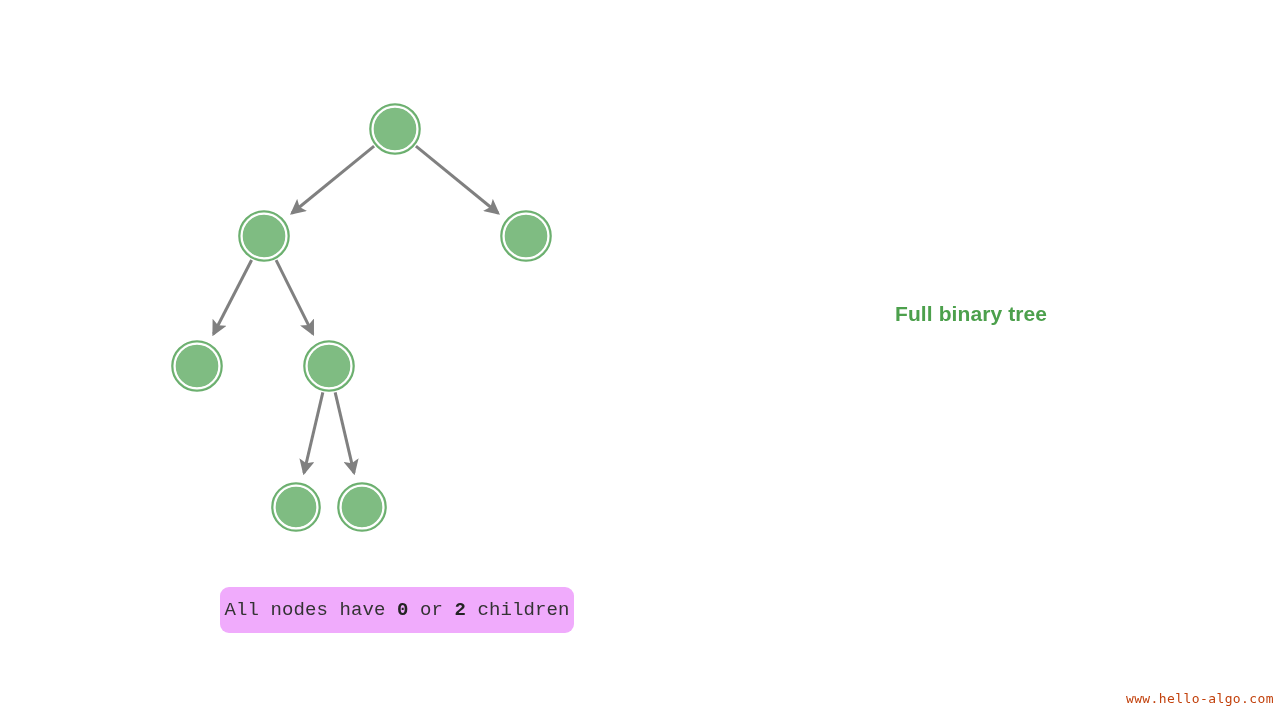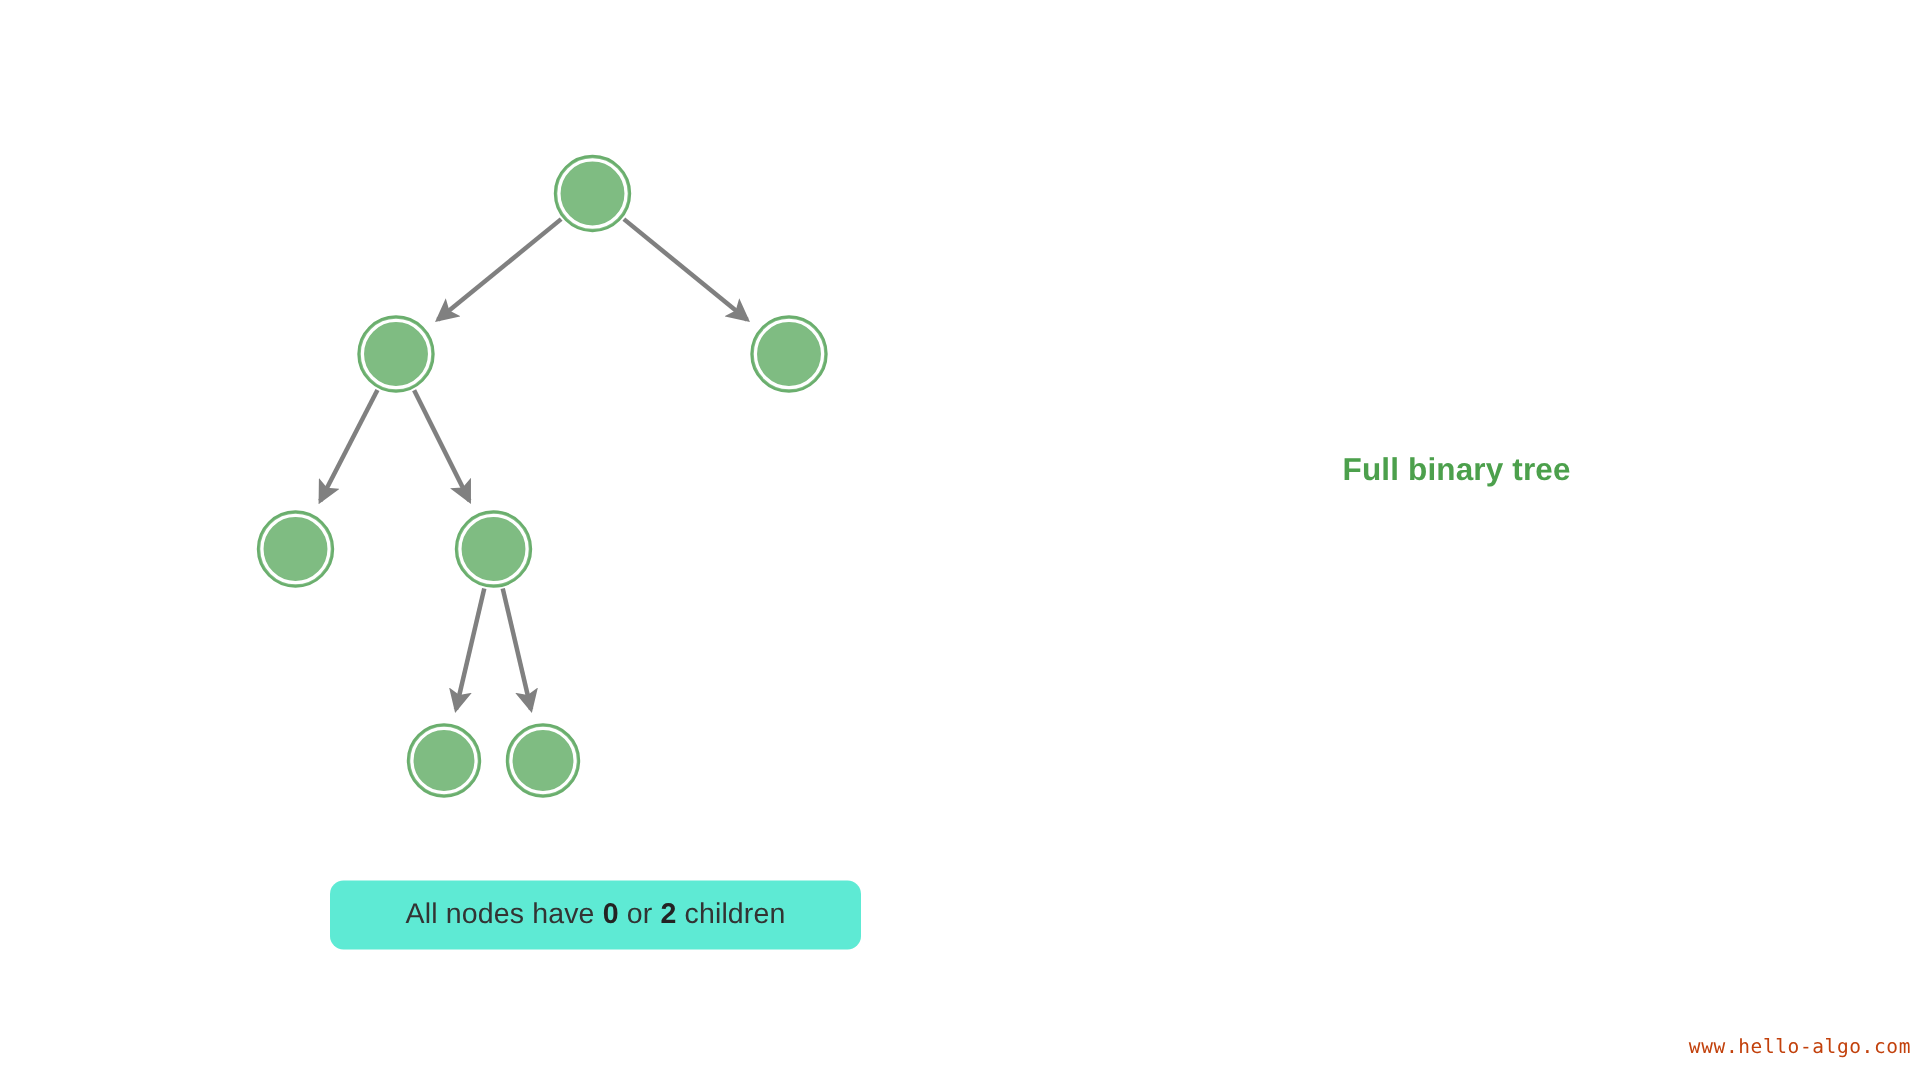--- a/index.html
+++ b/index.html
@@ -43,25 +43,26 @@
     white-space: nowrap;
   }
 
   
   #caption-box {
     position: absolute;
     left: 204px;
     top: 587px;
     width: 354px;
     height: 46px;
-    background: #5eead4;
+    background: #f0abfc;
     border-radius: 9px;
     display: flex;
     align-items: center;
     justify-content: center;
+    font-family: Liberation Mono, monospace;
   }
   #caption-text {
     font-size: 19px;
     color: #333333;
     white-space: nowrap;
     letter-spacing: 0.1px;
   }
   #caption-text .b {
     font-weight: bold;
     color: #232323;

